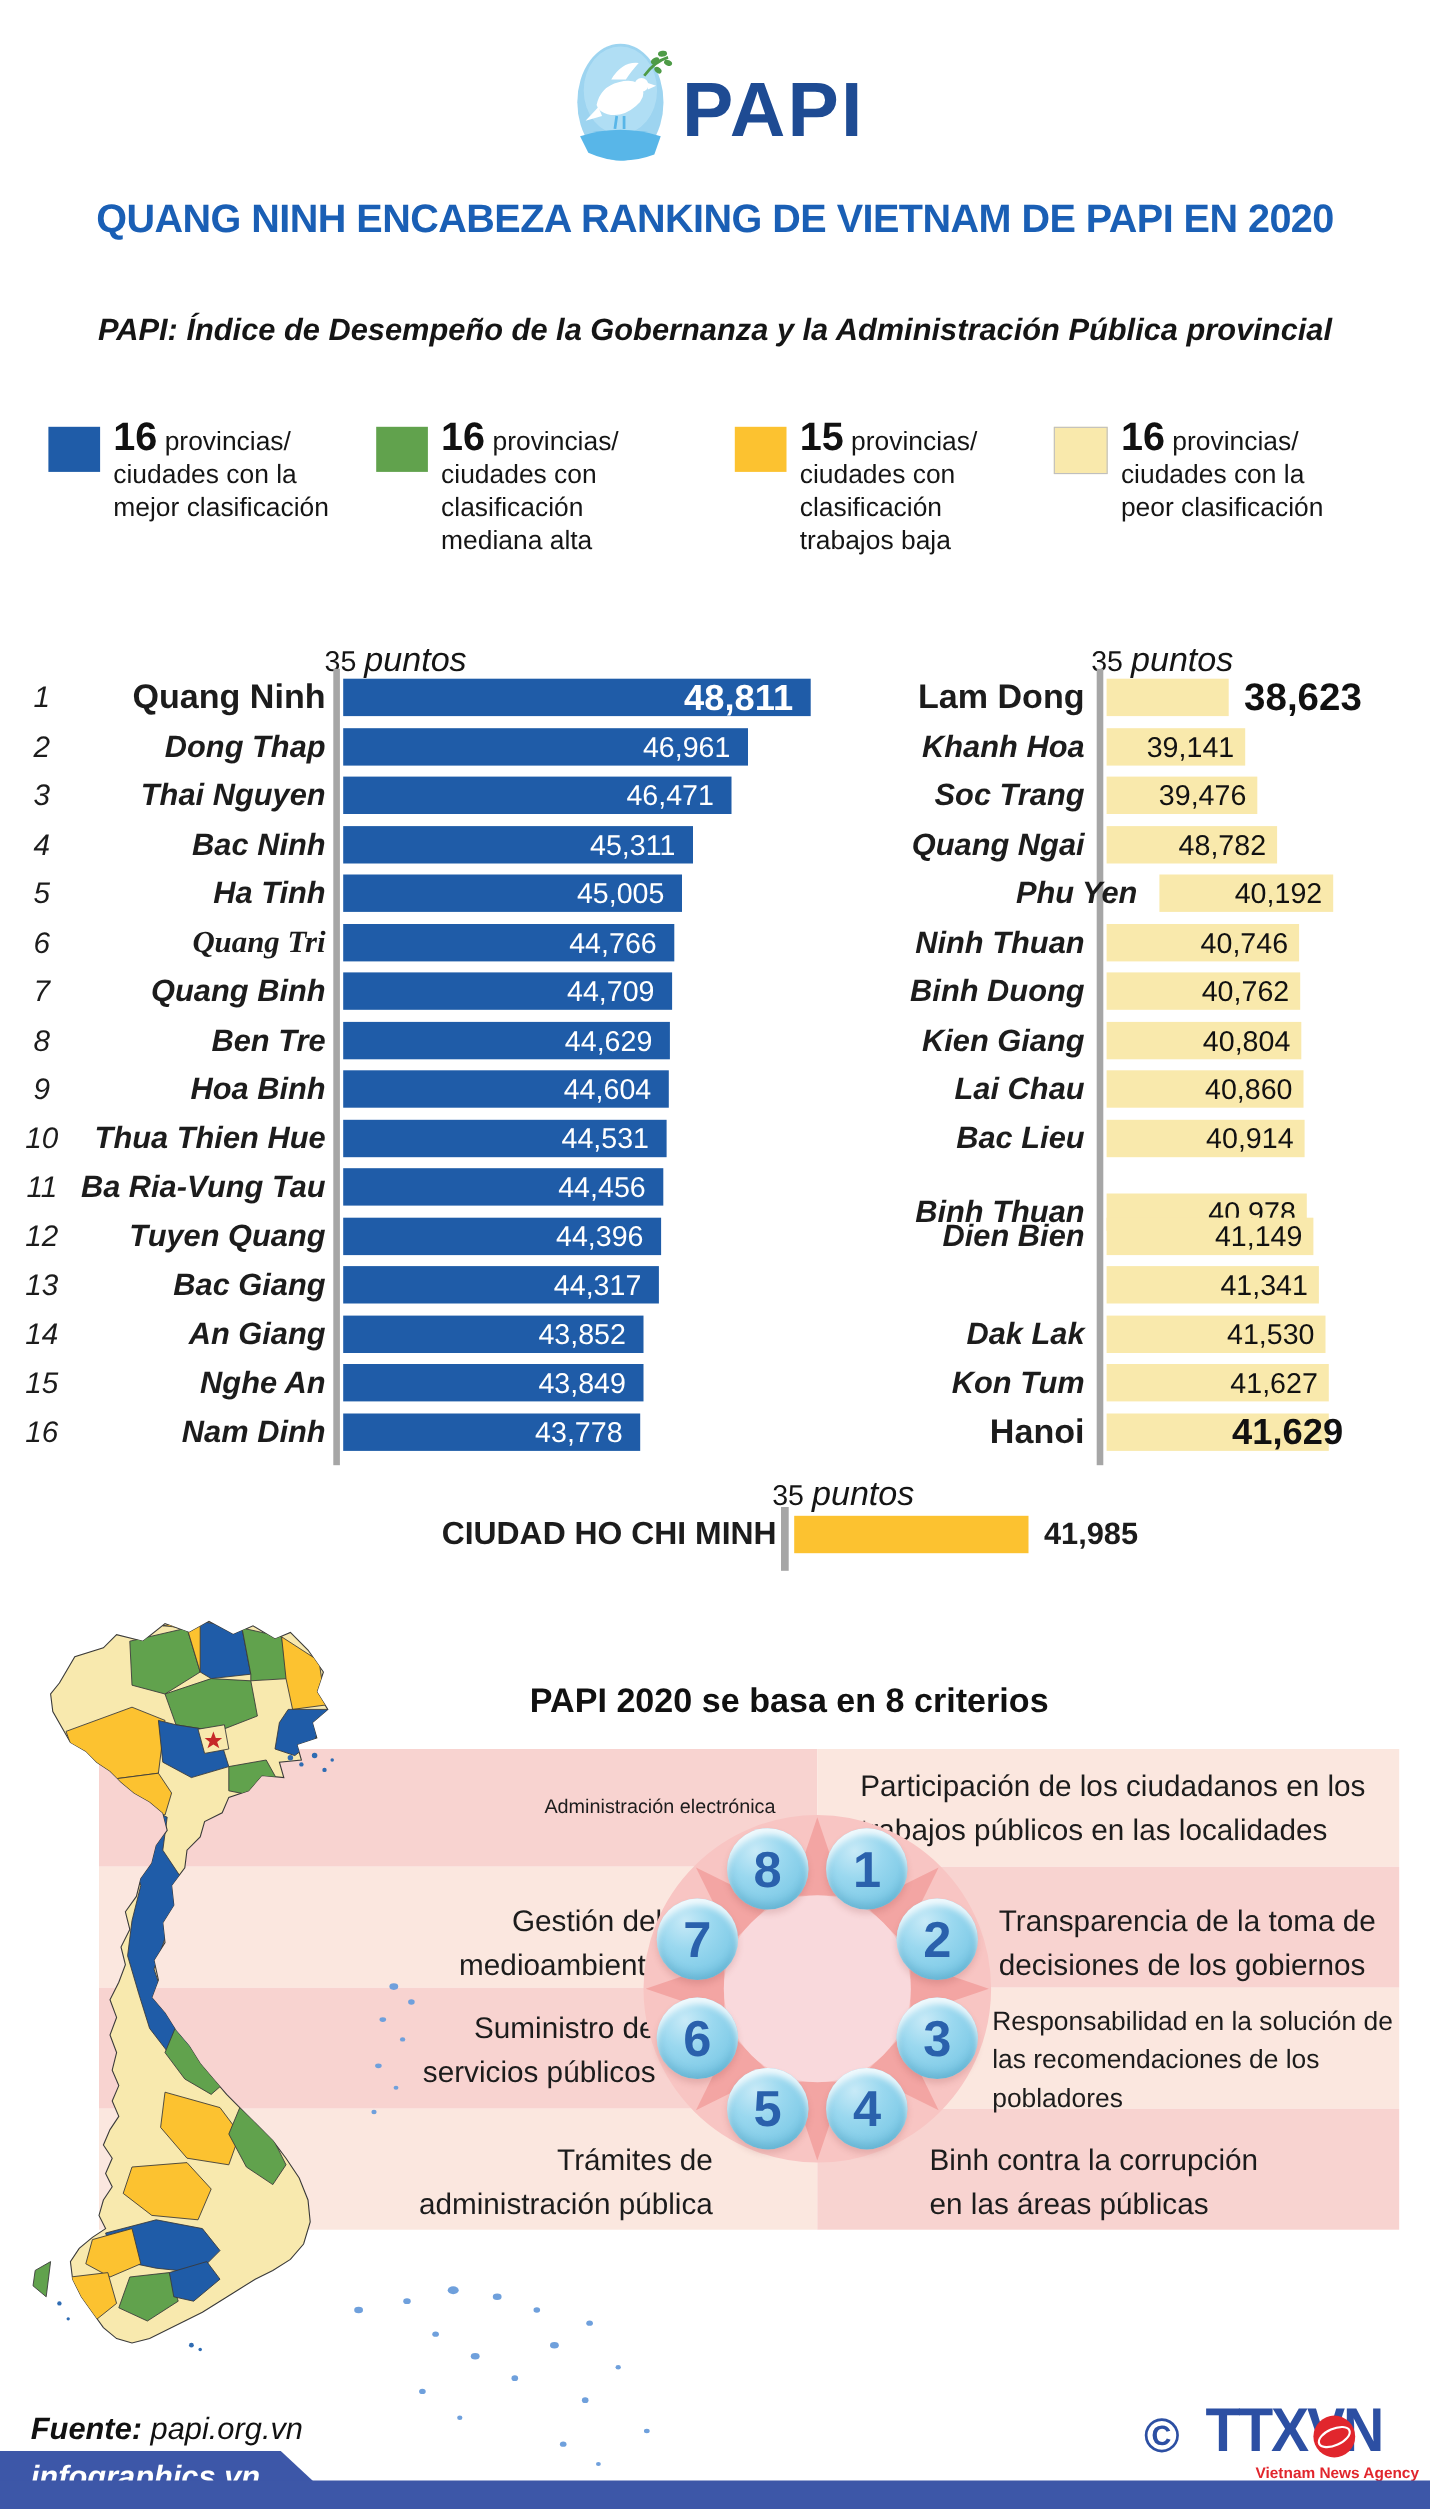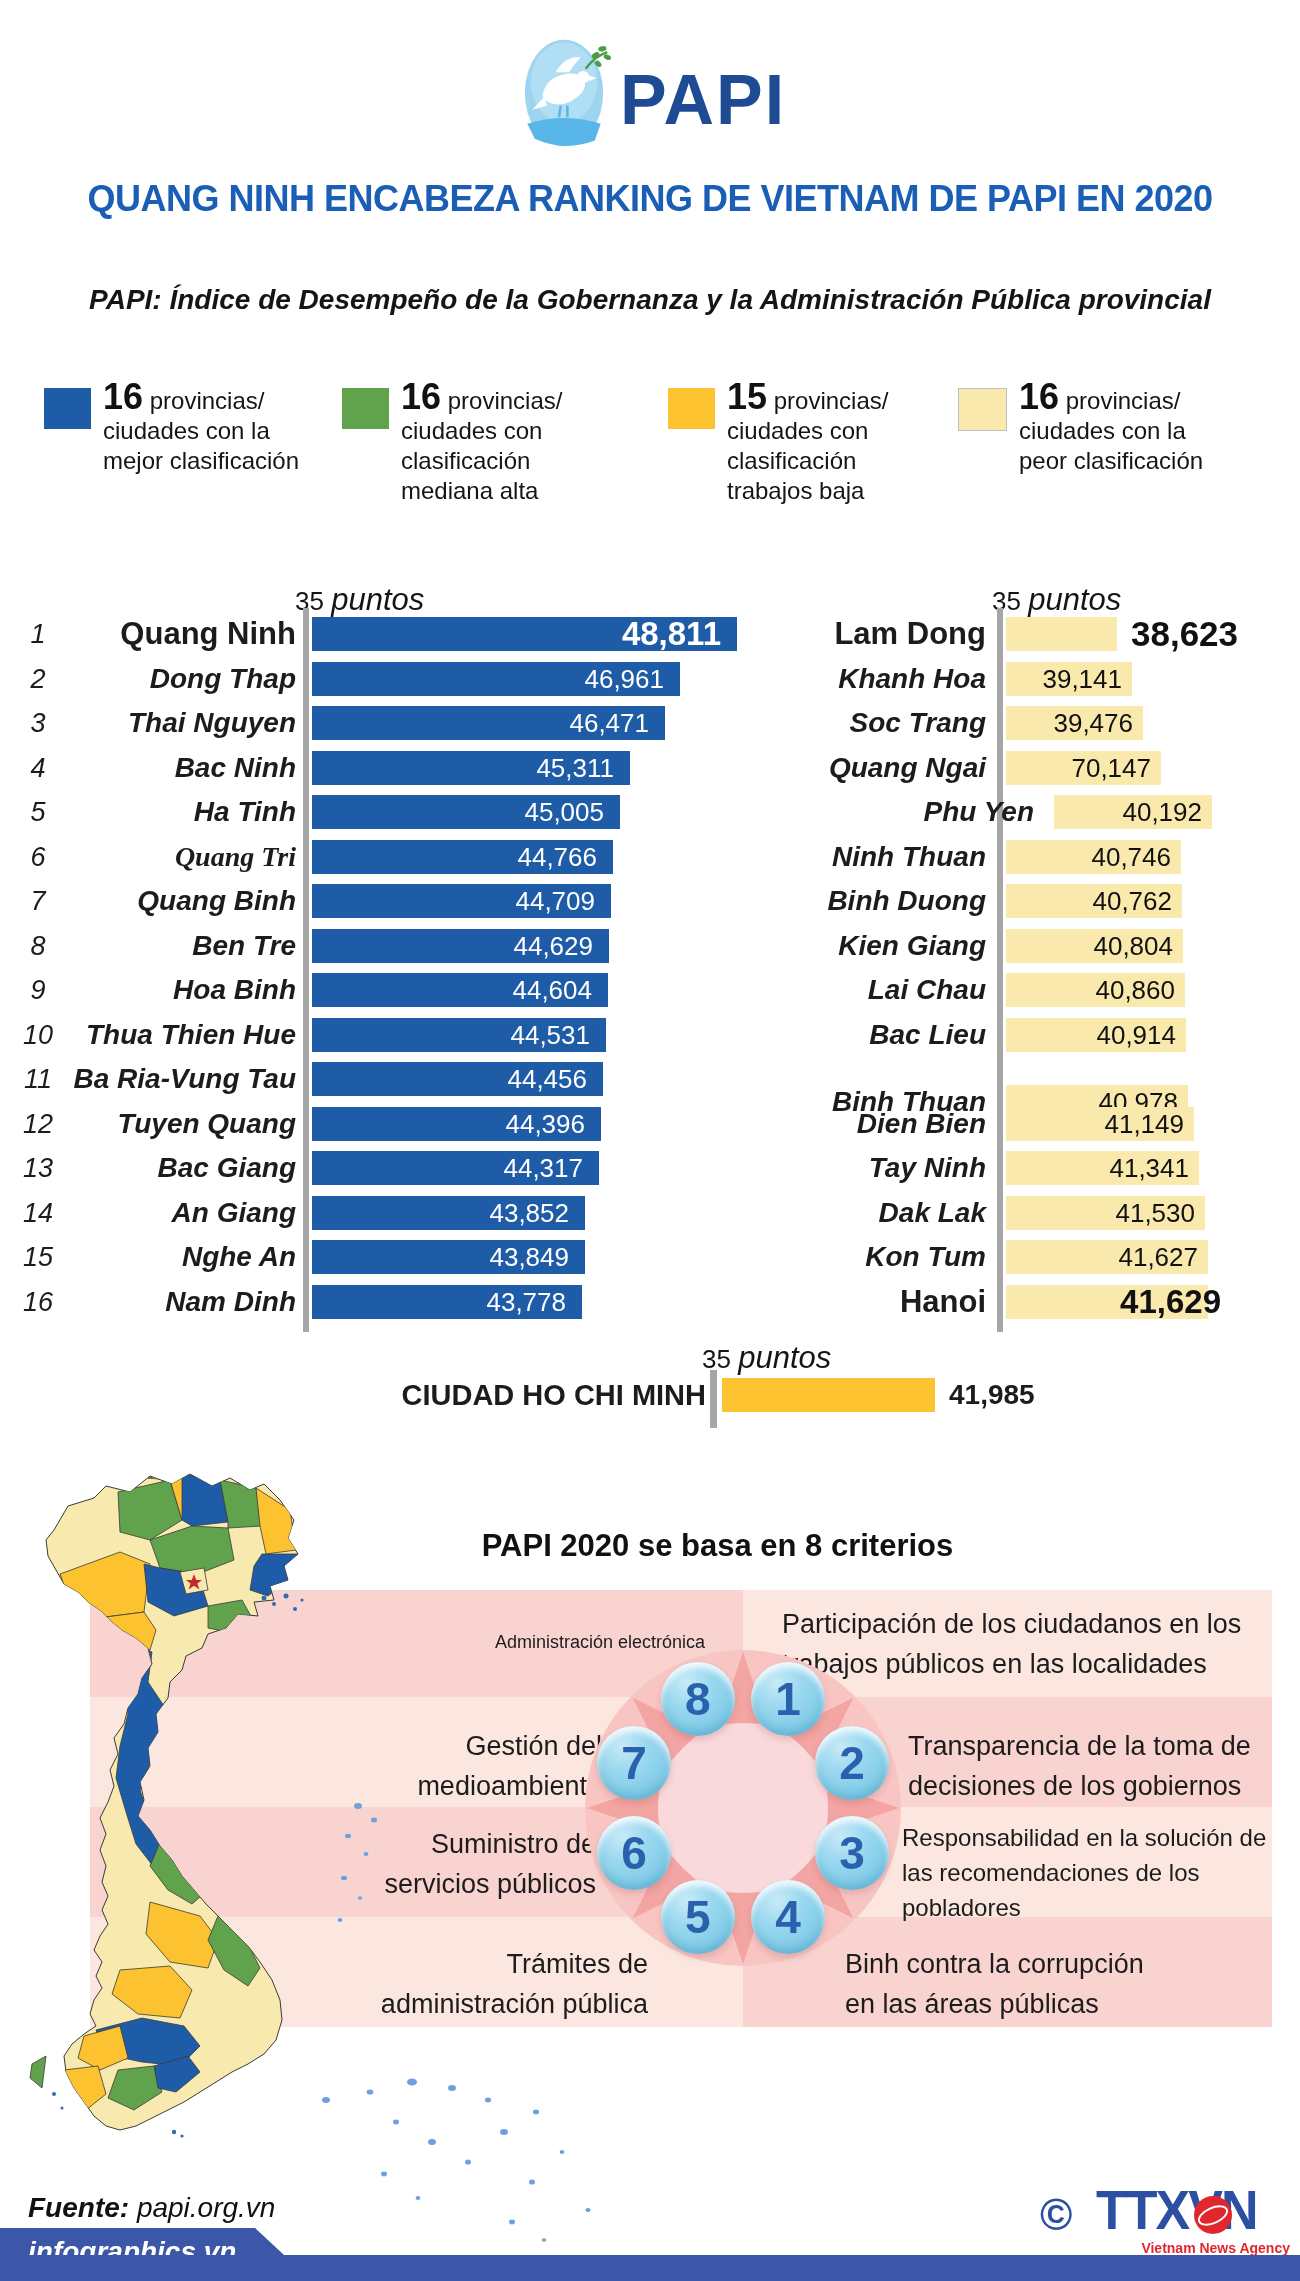--- a/index.html
+++ b/index.html
@@ -254,21 +254,21 @@
         <span class="val" style="left: 1006px; width: 116px; color: rgb(17, 17, 17);">39,141</span>
       </div>
       <div class="crow" style="top: 701px;">
         <span class="name" style="left: 700px; width: 286px;">Soc Trang</span>
         <div class="bar" style="left: 1006px; width: 137px; background: rgb(249, 233, 172);"></div>
         <span class="val" style="left: 1006px; width: 127px; color: rgb(17, 17, 17);">39,476</span>
       </div>
       <div class="crow" style="top: 745.5px;">
         <span class="name" style="left: 700px; width: 286px;">Quang Ngai</span>
         <div class="bar" style="left: 1006px; width: 155px; background: rgb(249, 233, 172);"></div>
-        <span class="val" style="left: 1006px; width: 145px; color: rgb(17, 17, 17);">70,147</span>
+        <span class="val" style="left: 1006px; width: 145px; color: rgb(17, 17, 17);">48,782</span>
       </div>
       <div class="crow" style="top: 790px; margin-left: 48px;">
         <span class="name" style="left: 700px; width: 286px;">Phu Yen</span>
         <div class="bar" style="left: 1006px; width: 158px; background: rgb(249, 233, 172);"></div>
         <span class="val" style="left: 1006px; width: 148px; color: rgb(17, 17, 17);">40,192</span>
       </div>
       <div class="crow" style="top: 834.5px;">
         <span class="name" style="left: 700px; width: 286px;">Ninh Thuan</span>
         <div class="bar" style="left: 1006px; width: 175px; background: rgb(249, 233, 172);"></div>
         <span class="val" style="left: 1006px; width: 165px; color: rgb(17, 17, 17);">40,746</span>
@@ -297,21 +297,20 @@
         <span class="name" style="left: 700px; width: 286px;">Binh Thuan</span>
         <div class="bar" style="left: 1006px; width: 182px; background: rgb(249, 233, 172);"></div>
         <span class="val" style="left: 1006px; width: 172px; color: rgb(17, 17, 17);">40,978</span>
       </div>
       <div class="crow" style="top: 1101.5px;">
         <span class="name" style="left: 700px; width: 286px;">Dien Bien</span>
         <div class="bar" style="left: 1006px; width: 188px; background: rgb(249, 233, 172);"></div>
         <span class="val" style="left: 1006px; width: 178px; color: rgb(17, 17, 17);">41,149</span>
       </div>
       <div class="crow" style="top: 1146px;">
-        <span class="name" style="left: 700px; width: 286px;">Tay Ninh</span>
         <div class="bar" style="left: 1006px; width: 193px; background: rgb(249, 233, 172);"></div>
         <span class="val" style="left: 1006px; width: 183px; color: rgb(17, 17, 17);">41,341</span>
       </div>
       <div class="crow" style="top: 1190.5px;">
         <span class="name" style="left: 700px; width: 286px;">Dak Lak</span>
         <div class="bar" style="left: 1006px; width: 199px; background: rgb(249, 233, 172);"></div>
         <span class="val" style="left: 1006px; width: 189px; color: rgb(17, 17, 17);">41,530</span>
       </div>
       <div class="crow" style="top: 1235px;">
         <span class="name" style="left: 700px; width: 286px;">Kon Tum</span>

